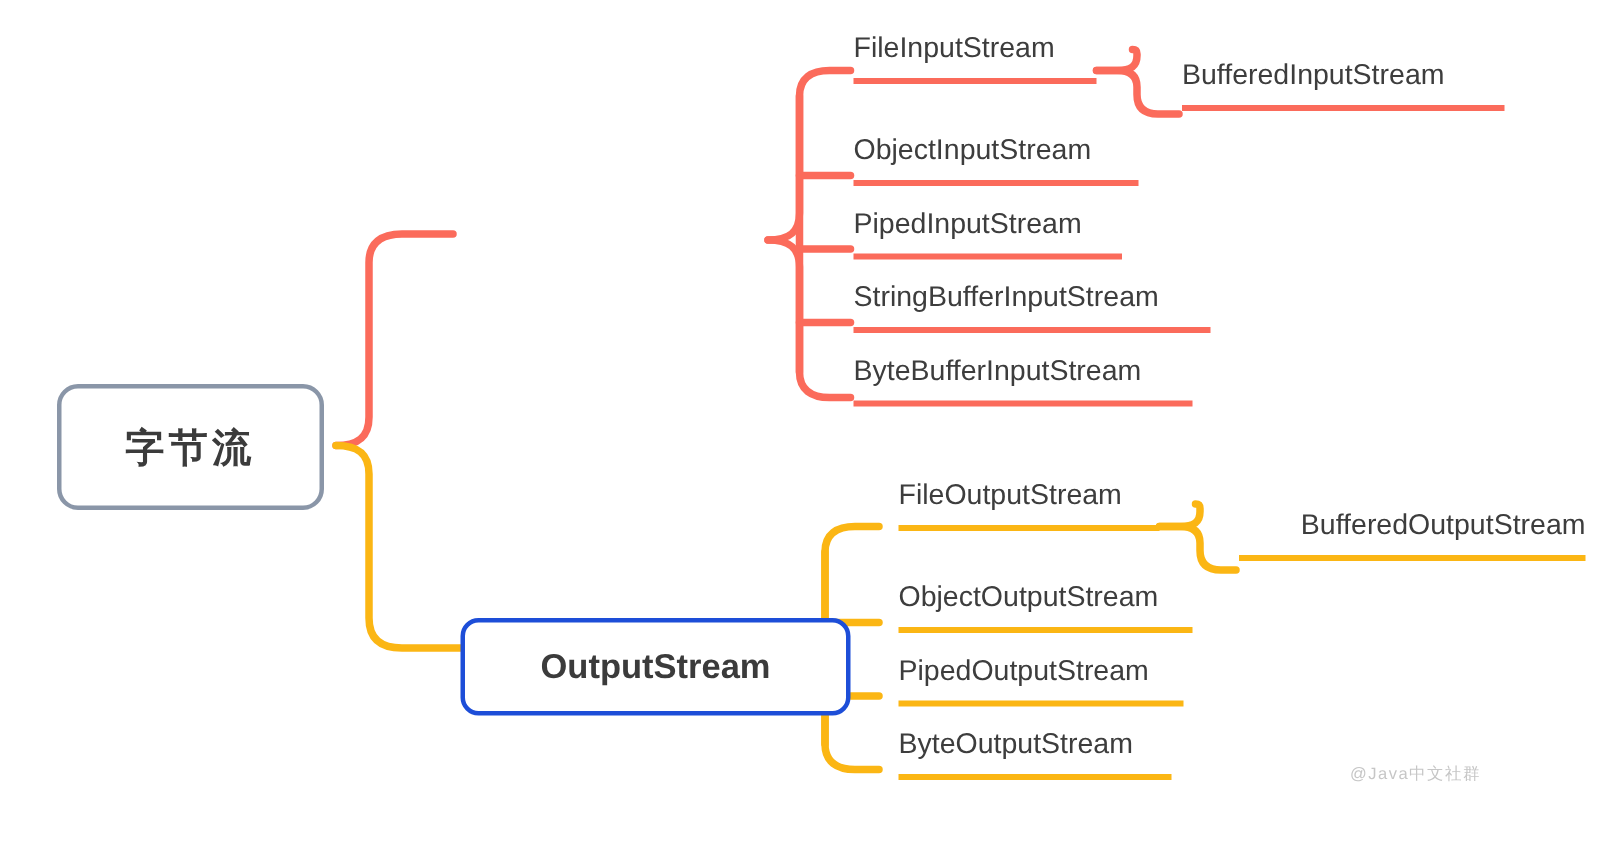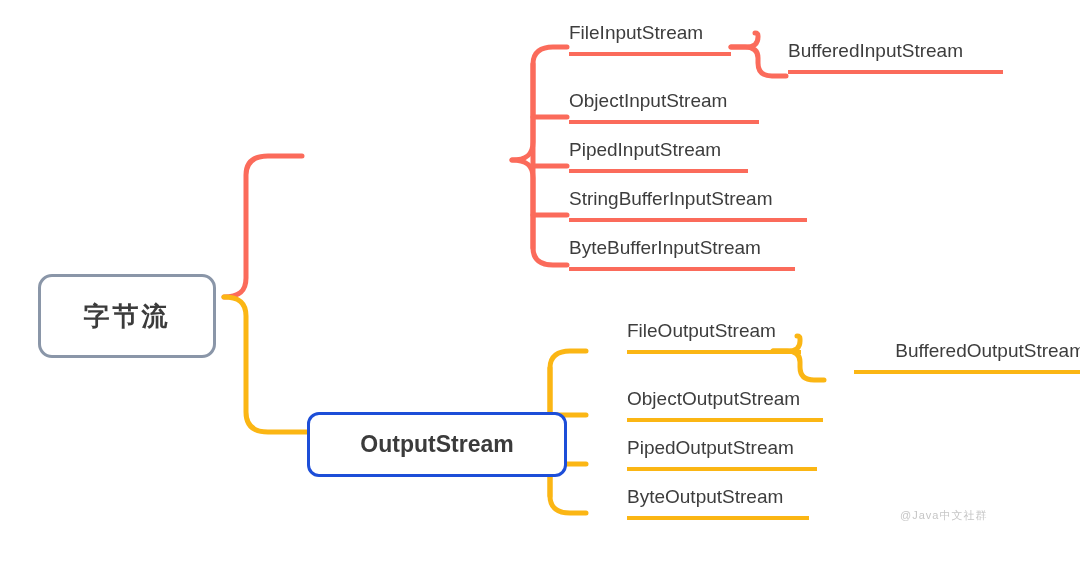--- a/index.html
+++ b/index.html
@@ -32,21 +32,21 @@
     align-items: center;
     justify-content: center;
     background: #ffffff;
     border-radius: 12px;
     color: #3b3b3b;
     font-weight: bold;
     white-space: nowrap;
   }
   .node-root {
     left: 38px;
-    top: 274px;
+    top: 256px;
     width: 178px;
     height: 84px;
     border: 3px solid #8a96a8;
     border-radius: 14px;
     font-size: 26px;
     letter-spacing: 3px;
   }
   .node-input {
     left: 302px;
     top: 128px;
@@ -68,21 +68,21 @@
   .leaf {
     position: absolute;
     box-sizing: border-box;
     white-space: nowrap;
     color: #3d3d3d;
     font-size: 19px;
     line-height: 26px;
     padding-bottom: 6px;
   }
   .leaf.red   { border-bottom: 4px solid #fb6b5b; }
-  .leaf.amber { border-bottom: 4px solid #fbb614; margin-left: 28px; }
+  .leaf.amber { border-bottom: 4px solid #fbb614; }
 
   
   .watermark {
     position: absolute;
     left: 900px;
     top: 508px;
     color: #c6c6c6;
     font-size: 11px;
     letter-spacing: 1px;
     white-space: nowrap;

